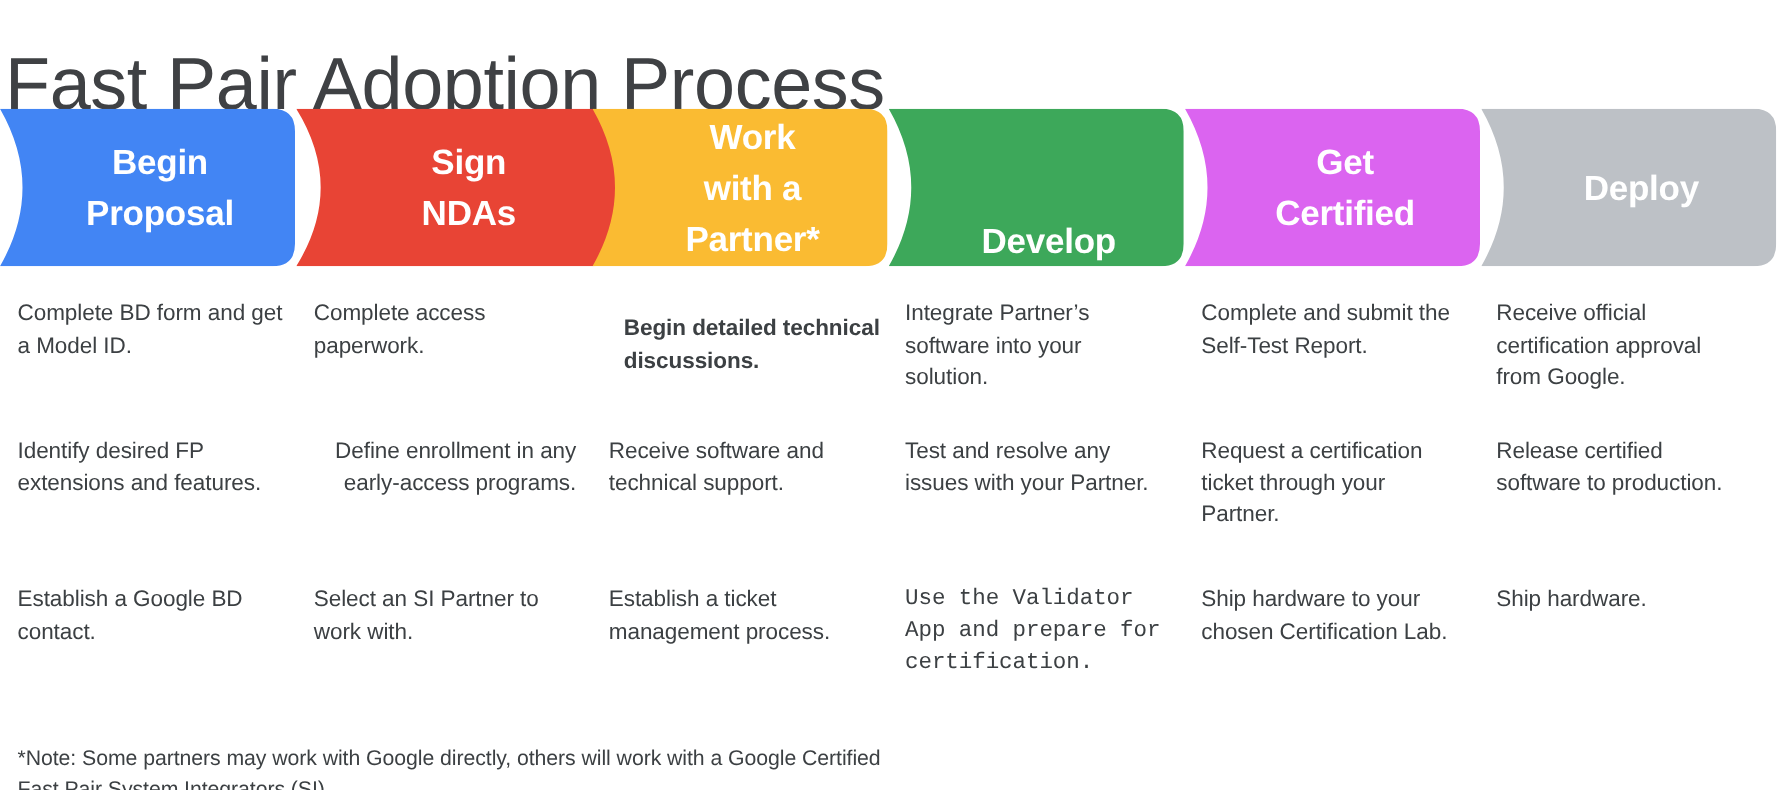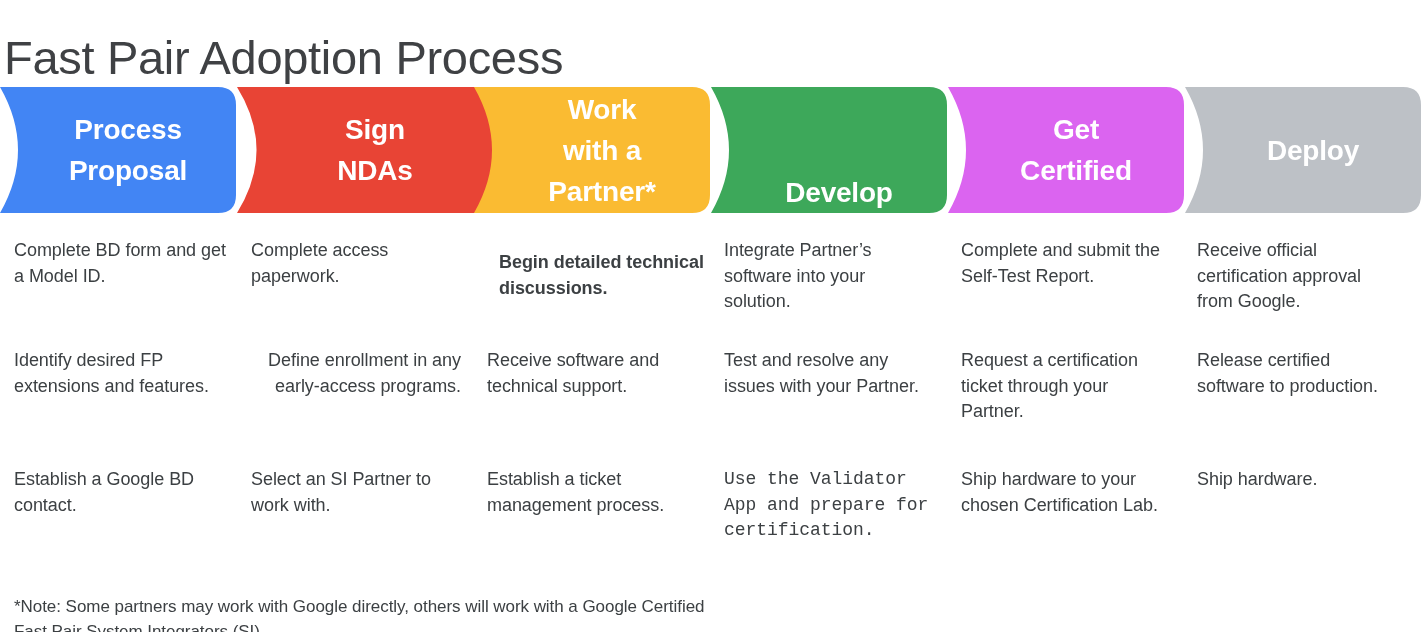--- a/index.html
+++ b/index.html
@@ -16,21 +16,21 @@
     font-family: "Liberation Sans", "DejaVu Sans", sans-serif;
     color: #3c4043;
     overflow: hidden;
   }
 
   
   #page-title {
     position: absolute;
     left: 4px;
     top: -4px;
-    font-size: 47px;
+    font-size: 59px;
     font-weight: 400;
     letter-spacing: -0.3px;
     color: #3f4144;
     white-space: nowrap;
     line-height: 62px;
   }
 
   
   #process-banner {
     position: absolute;
@@ -114,21 +114,21 @@
 <body>
 
 <h1 id="page-title">Fast Pair Adoption Process</h1>
 
 <div id="process-banner">
     <div class="chevron-step" style="left: 0px; width: 236px;">
       <svg class="chevron-shape" viewBox="0 0 236 126" preserveAspectRatio="none">
         <path d="M 0,0 Q 36,63 0,126 L 218,126 Q 236,126 236,108 L 236,18 Q 236,0 218,0 Z" fill="#4285f4"></path>
       </svg>
       <div class="chevron-label" style="color: rgb(255, 255, 255);">
-        <span>Process</span>
+        <span>Begin</span>
         <span>Proposal</span>
       </div>
     </div>
     <div class="chevron-step" style="left: 237px; width: 256px; border-radius: 23px;">
       <svg class="chevron-shape" viewBox="0 0 236 126" preserveAspectRatio="none">
         <path d="M 0,0 Q 36,63 0,126 L 218,126 Q 236,126 236,108 L 236,18 Q 236,0 218,0 Z" fill="#e84435"></path>
       </svg>
       <div class="chevron-label" style="color: rgb(255, 255, 255);">
         <span>Sign</span>
         <span>NDAs</span>

